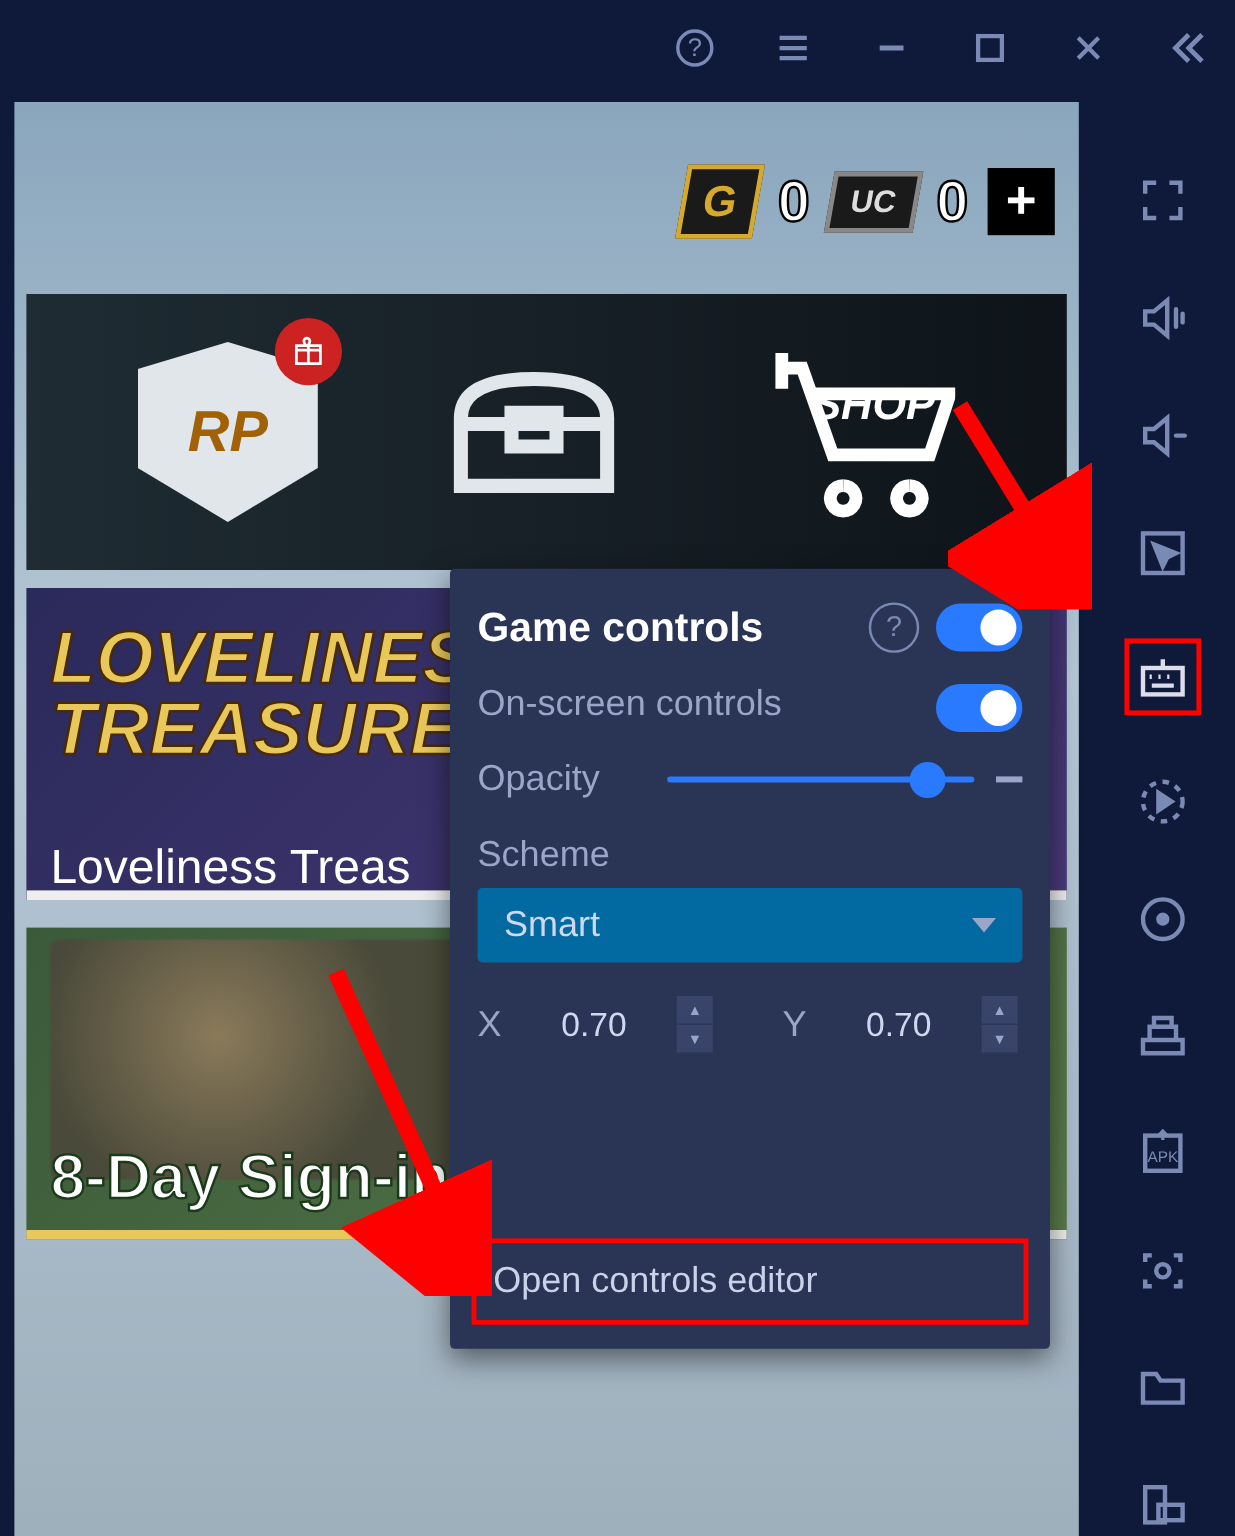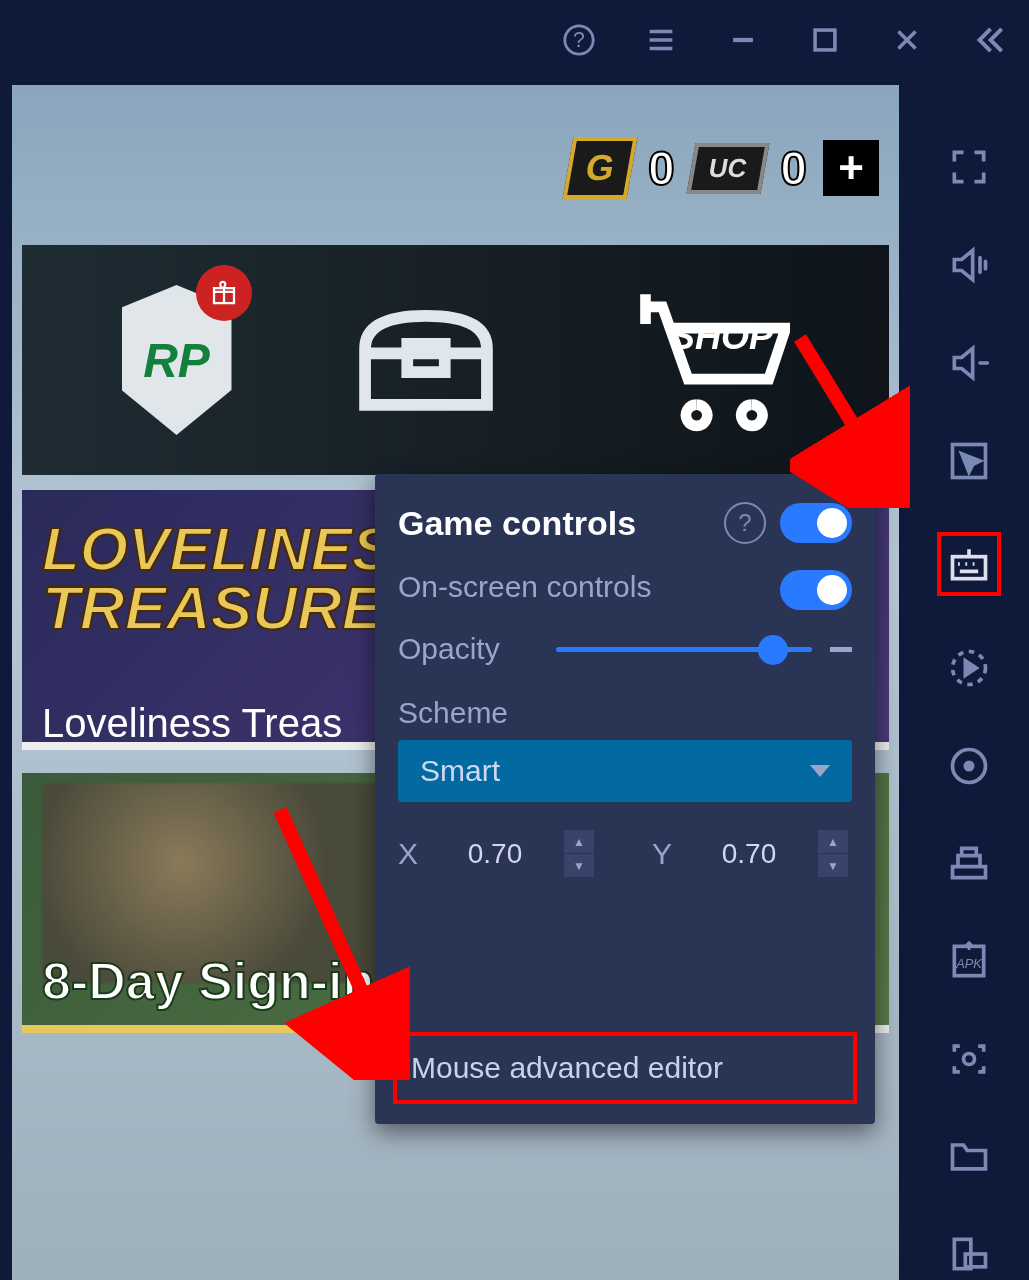--- a/index.html
+++ b/index.html
@@ -39,21 +39,21 @@
   width: 56px; height: 56px; background: #000; color: #fff; font-size: 44px;
   display: flex; align-items: center; justify-content: center; font-weight: 900;
 }
 .shop-strip {
   position: absolute; top: 160px; left: 10px; right: 10px; height: 230px;
   background: linear-gradient(90deg, #1f2c33 0%, #0e1419 100%);
   display: flex; align-items: center; justify-content: space-around;
   padding: 0 40px;
 }
 .rp-icon { position: relative; }
-.rp-shield { width: 110px; height: 150px; background: #e0e6e9; clip-path: polygon(50% 0, 100% 15%, 100% 70%, 50% 100%, 0 70%, 0 15%); display: flex; align-items: center; justify-content: center; color: #15803d; font-weight: 900; font-size: 48px; font-style: italic; }
+.rp-shield { width: 150px; height: 150px; background: #e0e6e9; clip-path: polygon(50% 0, 100% 15%, 100% 70%, 50% 100%, 0 70%, 0 15%); display: flex; align-items: center; justify-content: center; color: #a16207; font-weight: 900; font-size: 48px; font-style: italic; }
 .gift-badge { position: absolute; top: -20px; right: -20px; width: 56px; height: 56px; background: #c22; border-radius: 50%; display: flex; align-items: center; justify-content: center; color: #fff; }
 .chest-icon svg { width: 150px; height: 130px; fill: #e0e6e9; }
 .cart-icon { display: flex; flex-direction: column; align-items: center; color: #fff; }
 .banner {
   position: absolute; left: 10px; right: 10px; height: 260px;
   background: linear-gradient(135deg, #4a3a7a 0%, #6a4a9a 100%);
   overflow: hidden;
 }
 .banner.love { top: 405px; background: linear-gradient(135deg, #2a2a5a 0%, #4a3a7a 100%); }
 .banner.signin { top: 688px; background: linear-gradient(135deg, #3a5a3a 0%, #5a7a4a 100%); }
@@ -106,21 +106,21 @@
 }
 
 
 .sidebar {
   position: absolute; top: 0; right: 0; width: 120px; bottom: 0;
   display: flex; flex-direction: column; align-items: center; gap: 46px;
   padding-top: 18px;
 }
 .side-icon {
   width: 52px; height: 52px; color: #7a8ab5; display: flex;
-  align-items: center; justify-content: center; cursor: pointer; font-style: italic;
+  align-items: center; justify-content: center; cursor: pointer;
 }
 .side-icon svg { width: 44px; height: 44px; stroke: currentColor; fill: none; stroke-width: 2; }
 .side-icon.hl { width: 64px; height: 64px; border: 4px solid #f00; color: #dde; }
 
 
 .arrow1 { position: absolute; top: 328px; left: 790px; width: 120px; height: 180px; z-index: 20; }
 .arrow1 svg { width: 120px; height: 180px; }
 .arrow2 { position: absolute; top: 800px; left: 270px; width: 140px; height: 280px; z-index: 20; }
 .arrow2 svg { width: 140px; height: 280px; }
 </style>
@@ -236,21 +236,21 @@
       <div class="step-btn">▼</div>
     </div>
     <span style="width:30px"></span>
     <span class="sens-lbl">Y</span>
     <span class="sens-val">0.70</span>
     <div class="stepper">
       <div class="step-btn">▲</div>
       <div class="step-btn">▼</div>
     </div>
   </div>
-  <div class="adv-btn">Mouse advanced editor</div>
+  <div class="adv-btn">Open controls editor</div>
 </div>
 
 <div class="arrow1">
   <svg viewBox="0 0 120 180">
       <defs>
         <marker id="ah1" markerWidth="12" markerHeight="12" refX="6" refY="6" orient="auto">
           <path d="M0 0 L12 6 L0 12 z" fill="#f00"></path>
         </marker>
       </defs>
       <path d="M10 10 L105 165" stroke="#f00" stroke-width="14" marker-end="url(#ah1)"></path>

